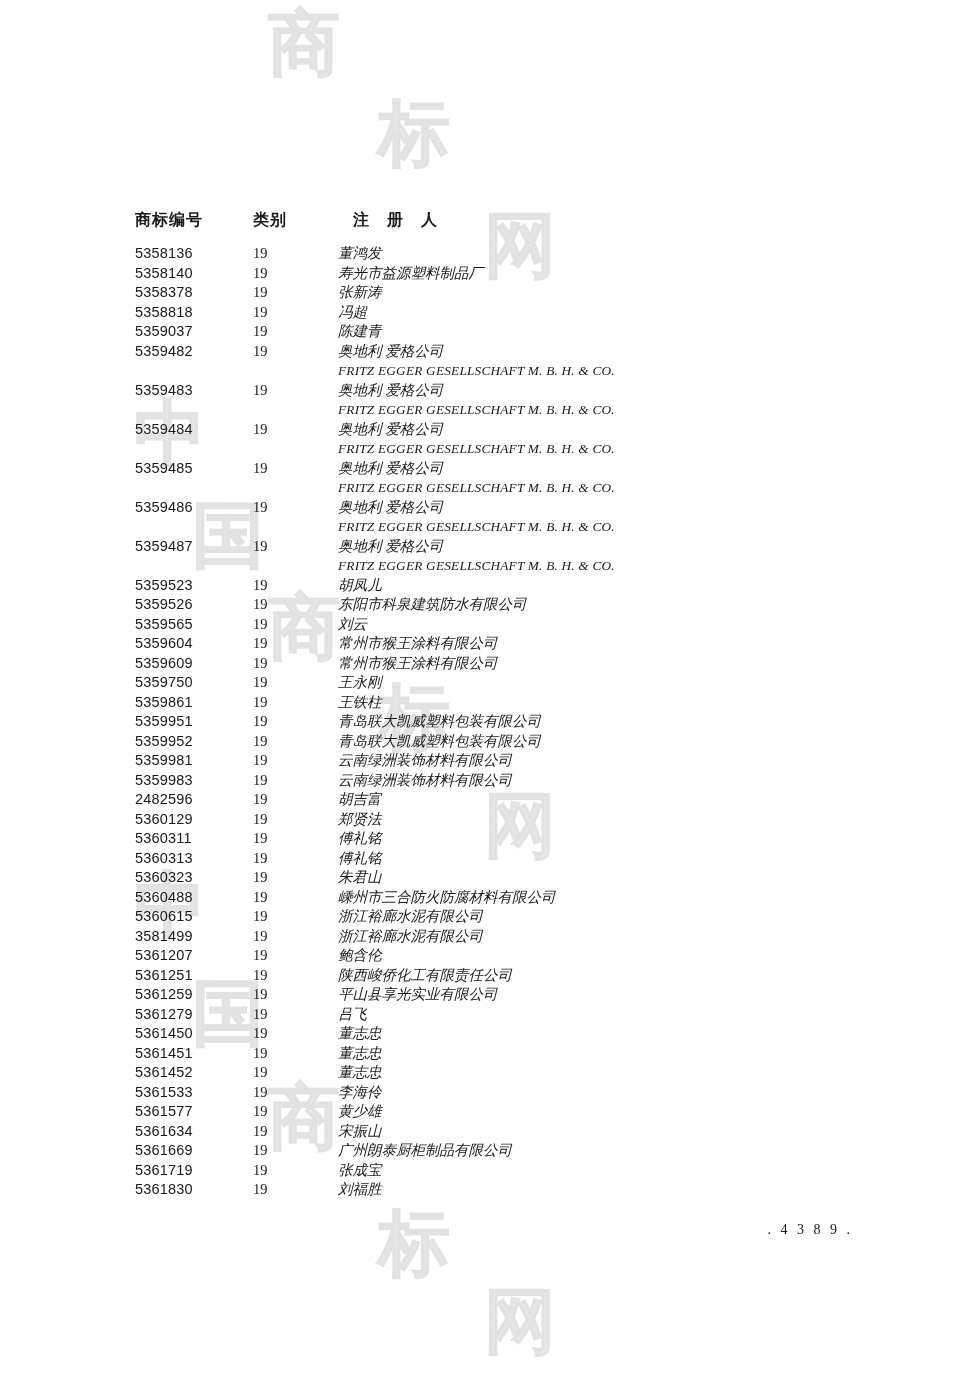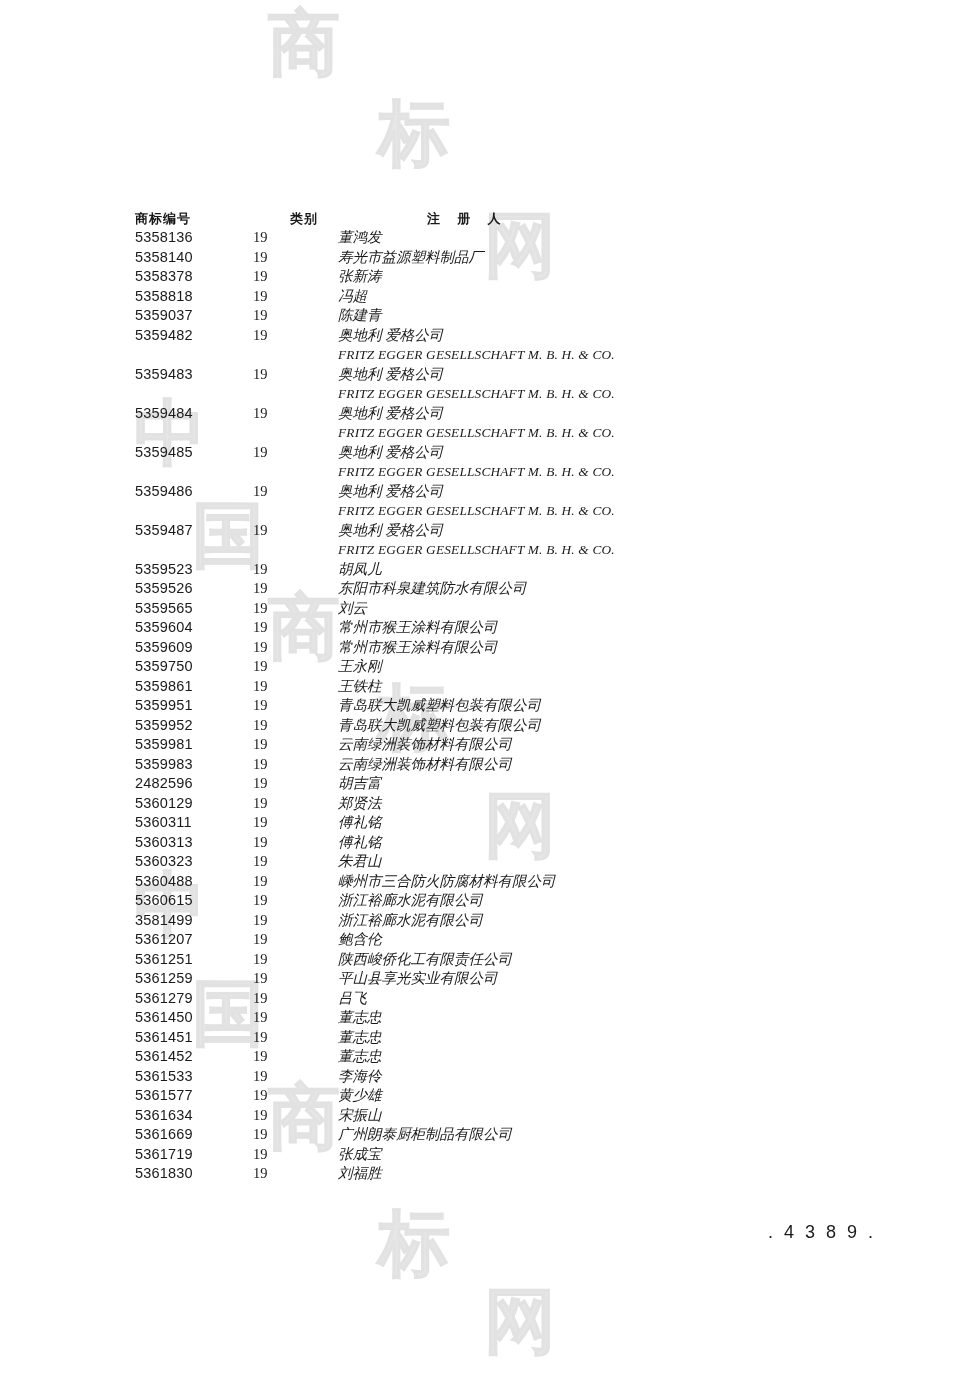--- a/index.html
+++ b/index.html
@@ -42,24 +42,24 @@
   .table {
     position: absolute;
     left: 135px;
     top: 210px;
     width: 700px;
   }
 
   .head-row {
     display: flex;
     align-items: baseline;
-    font-size: 13px;
+    font-size: 16px;
     font-weight: bold;
+    margin-bottom: 13px;
     font-family: "Liberation Serif", serif;
-    gap: 37px;
   }
   .head-no   { width: 118px; letter-spacing: 1px; }
   .head-cat  { width: 83px;  letter-spacing: 1px; }
   .head-owner{ letter-spacing: 7px; padding-left: 17px; font-family: Liberation Serif, serif;}
 
   .row {
     display: flex;
     align-items: baseline;
     font-size: 14.5px;
     line-height: 19.5px;
@@ -71,25 +71,25 @@
 
   .row.sub .c-no, .row.sub .c-cat { visibility: hidden; }
   .c-own.latin {
     font-family: "Liberation Serif", serif;
     font-size: 13.3px;
     letter-spacing: .2px;
   }
 
   .pagenum {
     position: absolute;
-    right: 104px;
+    right: 127px;
     top: 1222px;
-    font-size: 18px;
+    font-size: 14px;
     letter-spacing: 3px;
-    font-family: Liberation Sans, sans-serif;
+    font-family: Liberation Serif, serif;
   }
 </style>
 </head>
 <body>
 
 <div id="watermark-layer">
     <div class="watermark" style="left: 268px; top: 8px; font-size: 72px;">商</div>
     <div class="watermark" style="left: 378px; top: 98px; font-size: 72px;">标</div>
     <div class="watermark" style="left: 484px; top: 210px; font-size: 72px;">网</div>
     <div class="watermark" style="left: 134px; top: 398px; font-size: 72px;">中</div>

